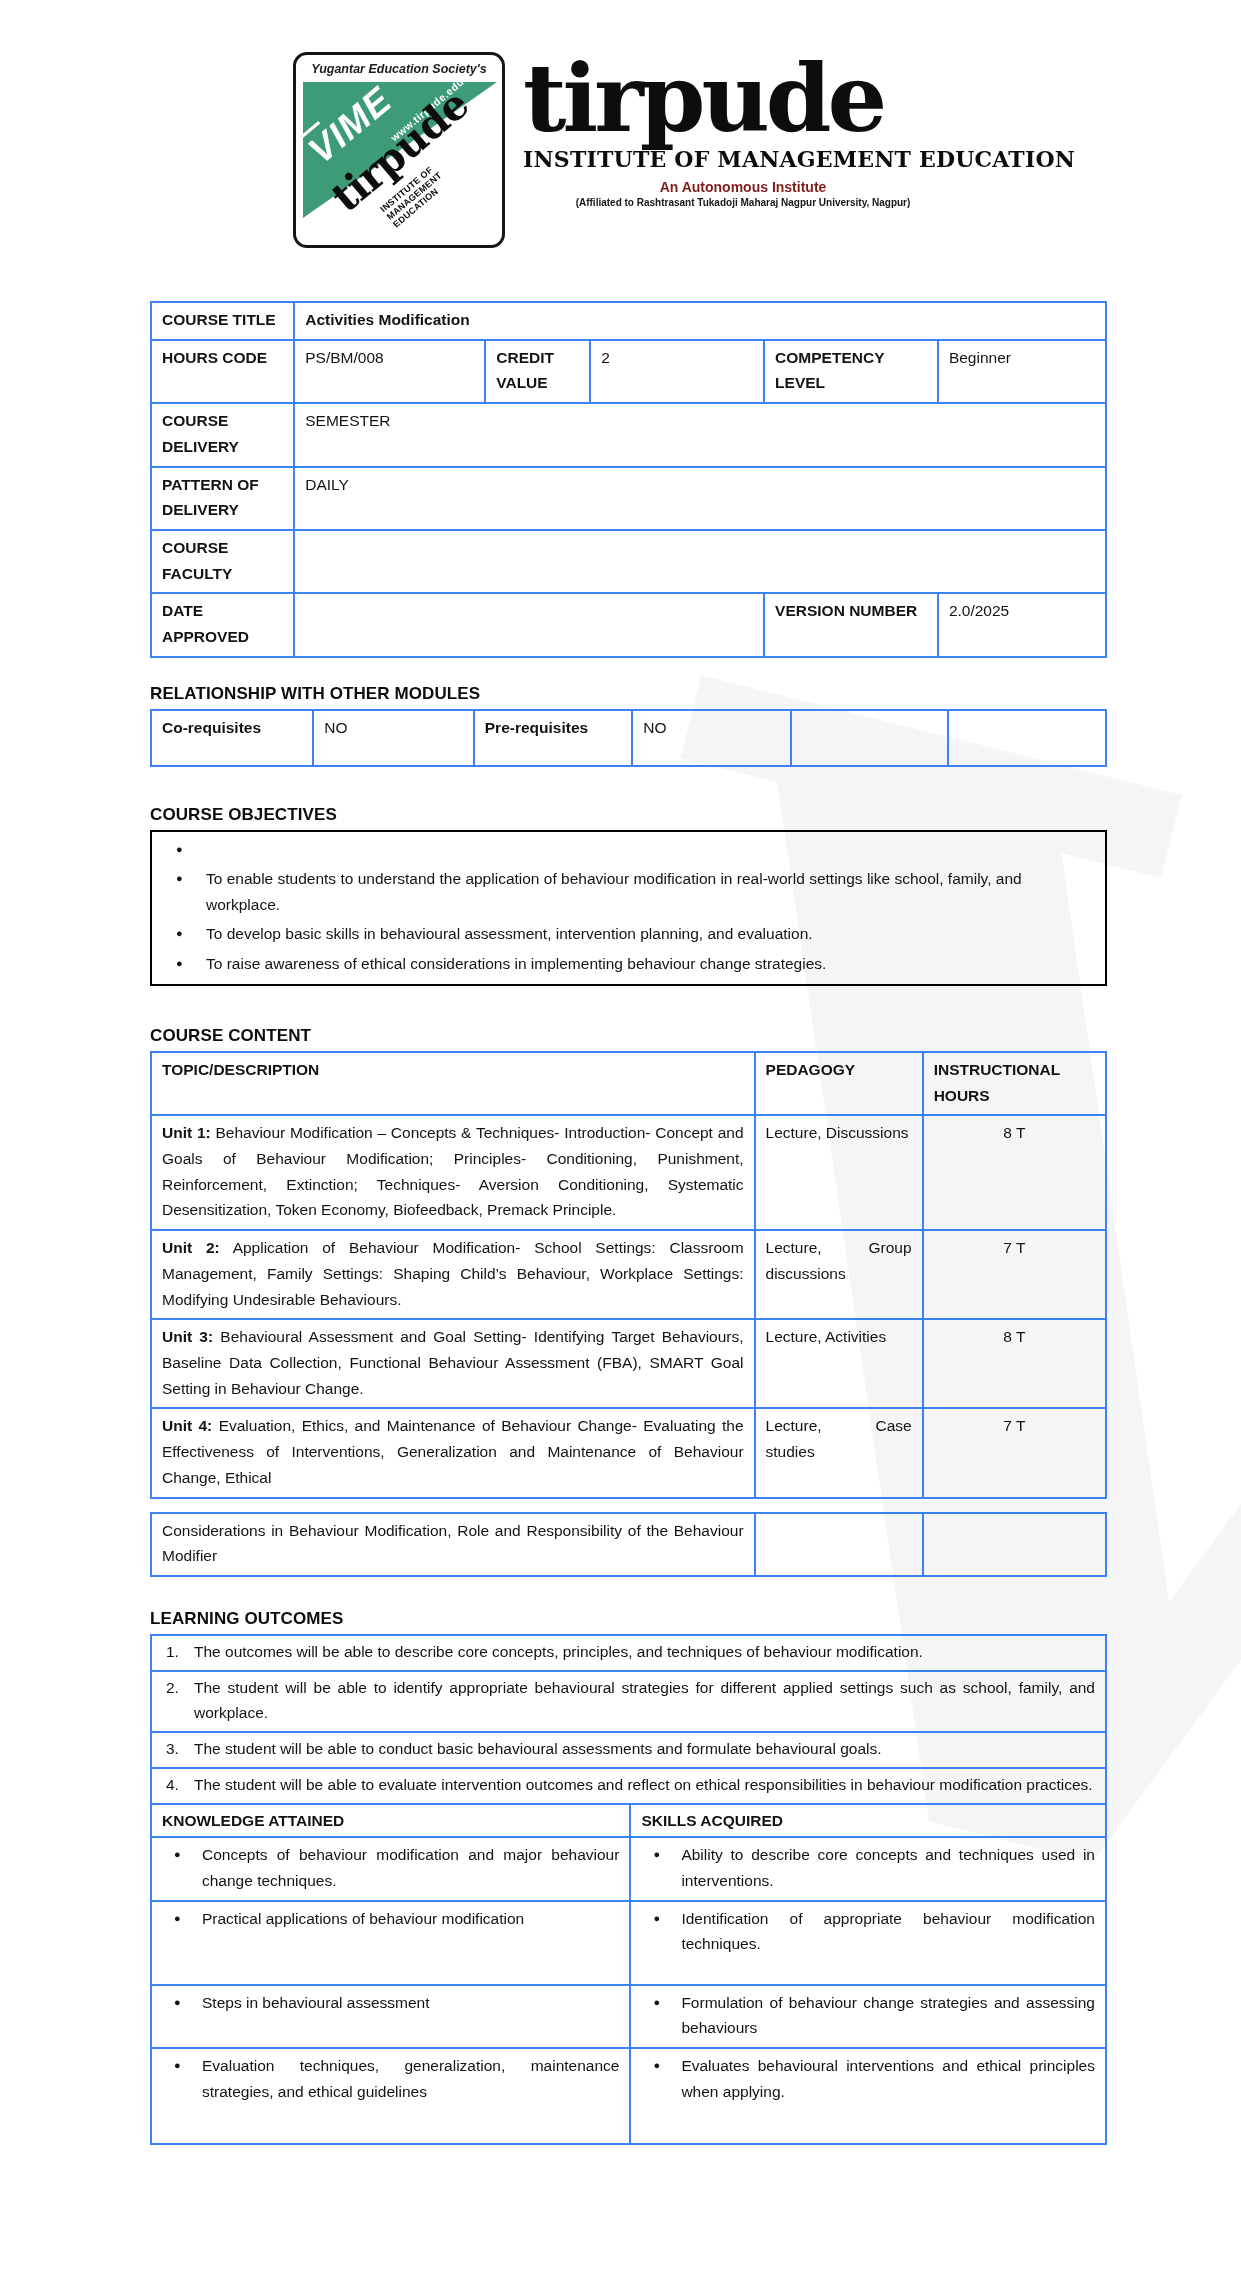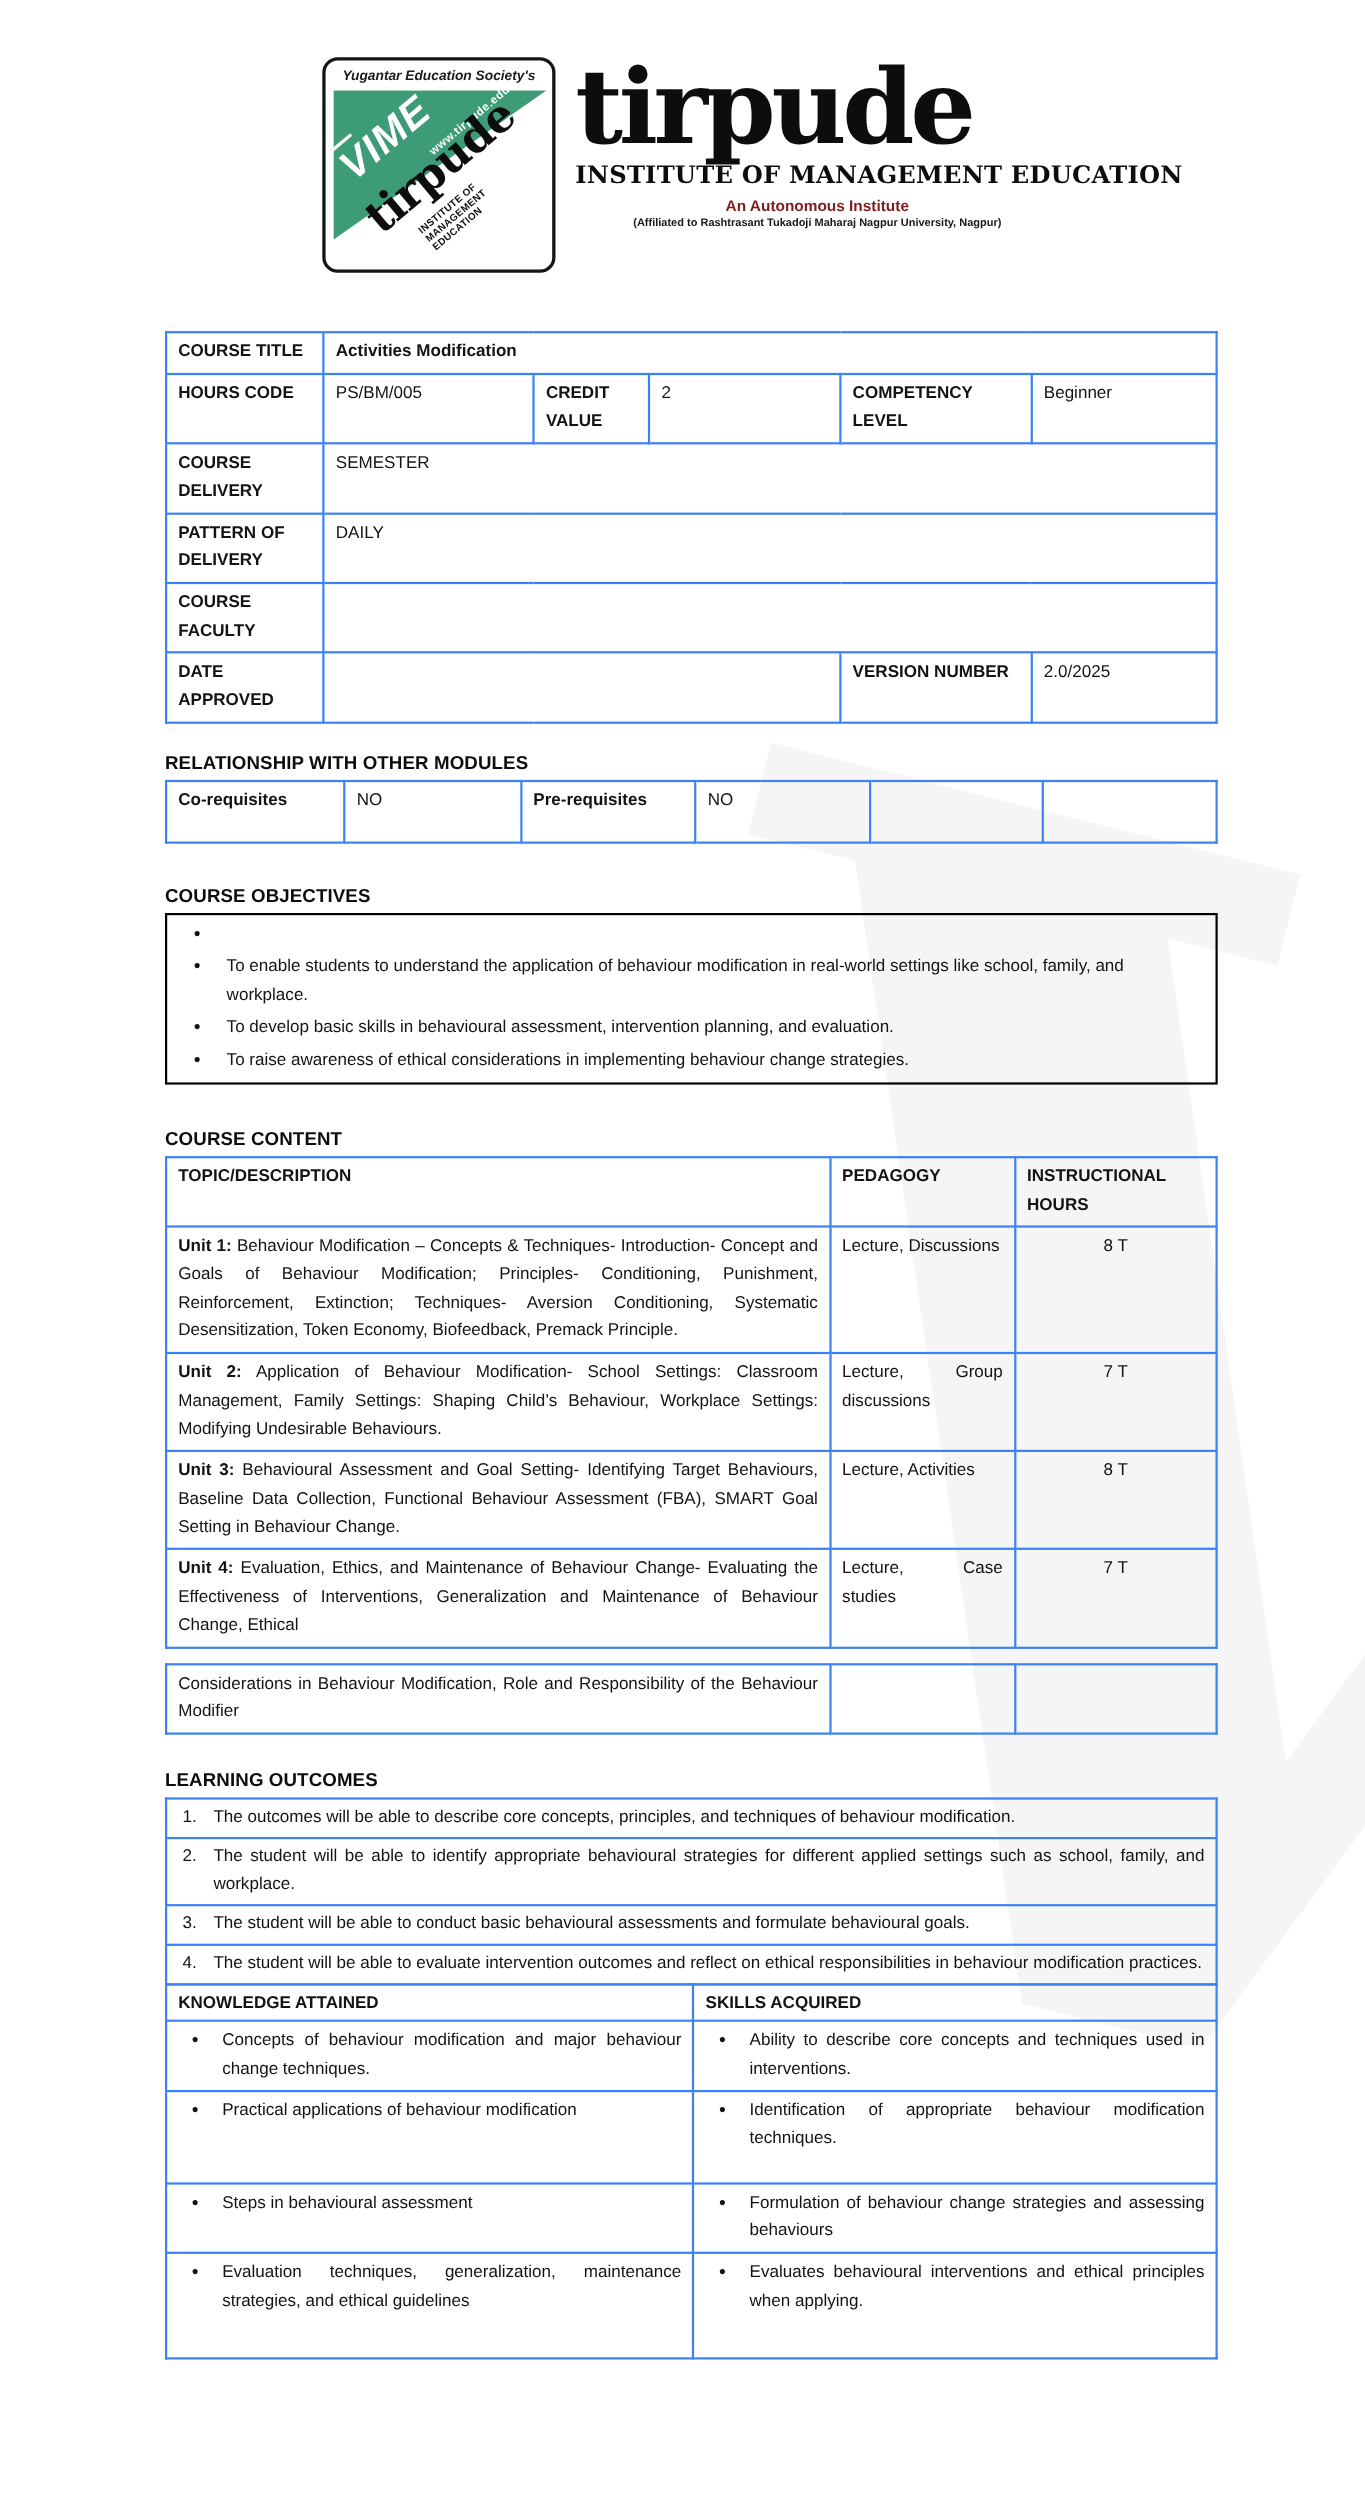--- a/index.html
+++ b/index.html
@@ -125,21 +125,21 @@
           <col style="width:18.2%">
           <col style="width:17.6%">
       </colgroup>
       <tbody>
           <tr>
         <td class="label">COURSE TITLE</td>
         <td colspan="5" class="label">Activities Modification</td>
       </tr>
       <tr>
         <td class="label">HOURS CODE</td>
-        <td>PS/BM/005</td>
+        <td>PS/BM/008</td>
         <td class="label">CREDIT VALUE</td>
         <td>2</td>
         <td class="label">COMPETENCY LEVEL</td>
         <td>Beginner</td>
       </tr>
       <tr>
         <td class="label">COURSE DELIVERY</td>
         <td colspan="5">SEMESTER</td>
       </tr>
       <tr>

